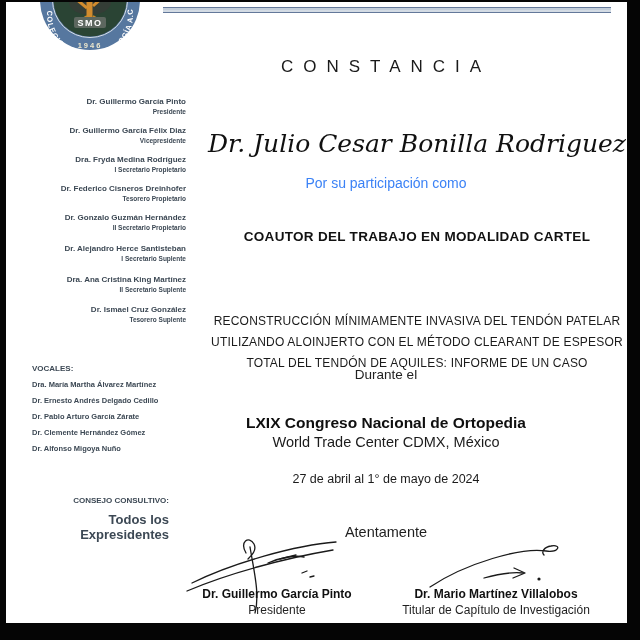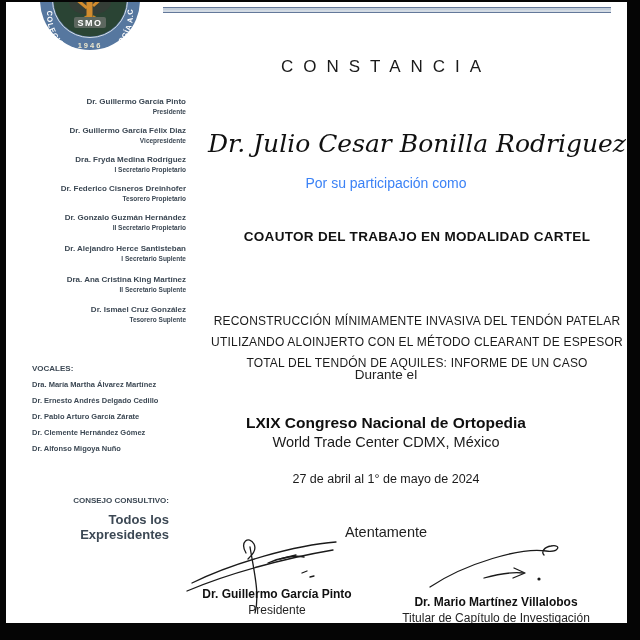--- a/index.html
+++ b/index.html
@@ -37,21 +37,21 @@
   .coautor{top:227px;font-size:13.5px;font-weight:bold;letter-spacing:.3px;color:#111;}
   .worktitle{top:261px;font-size:12px;line-height:21px;color:#1b1b1b;letter-spacing:.2px;margin-top:48px;}
   .worktitle span{display:block;}
   .durante{top:365px;font-size:13.5px;color:#222;}
   .event{top:412px;font-size:15.5px;font-weight:bold;color:#0f0f0f;}
   .venue{top:432px;font-size:14.5px;color:#1b1b1b;}
   .dates{top:470px;font-size:12.5px;color:#1b1b1b;}
   .atent{top:522px;font-size:14.5px;color:#1f1f1f;}
   .signame{position:absolute;width:200px;text-align:center;font-size:12px;font-weight:bold;color:#101010;top:585px;}
   .sigrole{position:absolute;width:200px;text-align:center;font-size:12px;color:#1f1f1f;top:601px;}
-  .sigL{left:171px;} .sigR{left:390px;margin-top:8px;}
+  .sigL{left:171px;} .sigR{left:390px;}
   svg{display:block;}
   .sigstroke{fill:none;stroke:#1a1a1a;stroke-width:1.3;stroke-linecap:round;stroke-linejoin:round;}
 </style>
 </head>
 <body>
 
 <div class="doc">
 
   <svg class="abs" style="left:34px;top:0;" width="100" height="54" viewBox="0 0 100 54">
     <circle cx="50" cy="-2" r="50" fill="#56779f"></circle>

